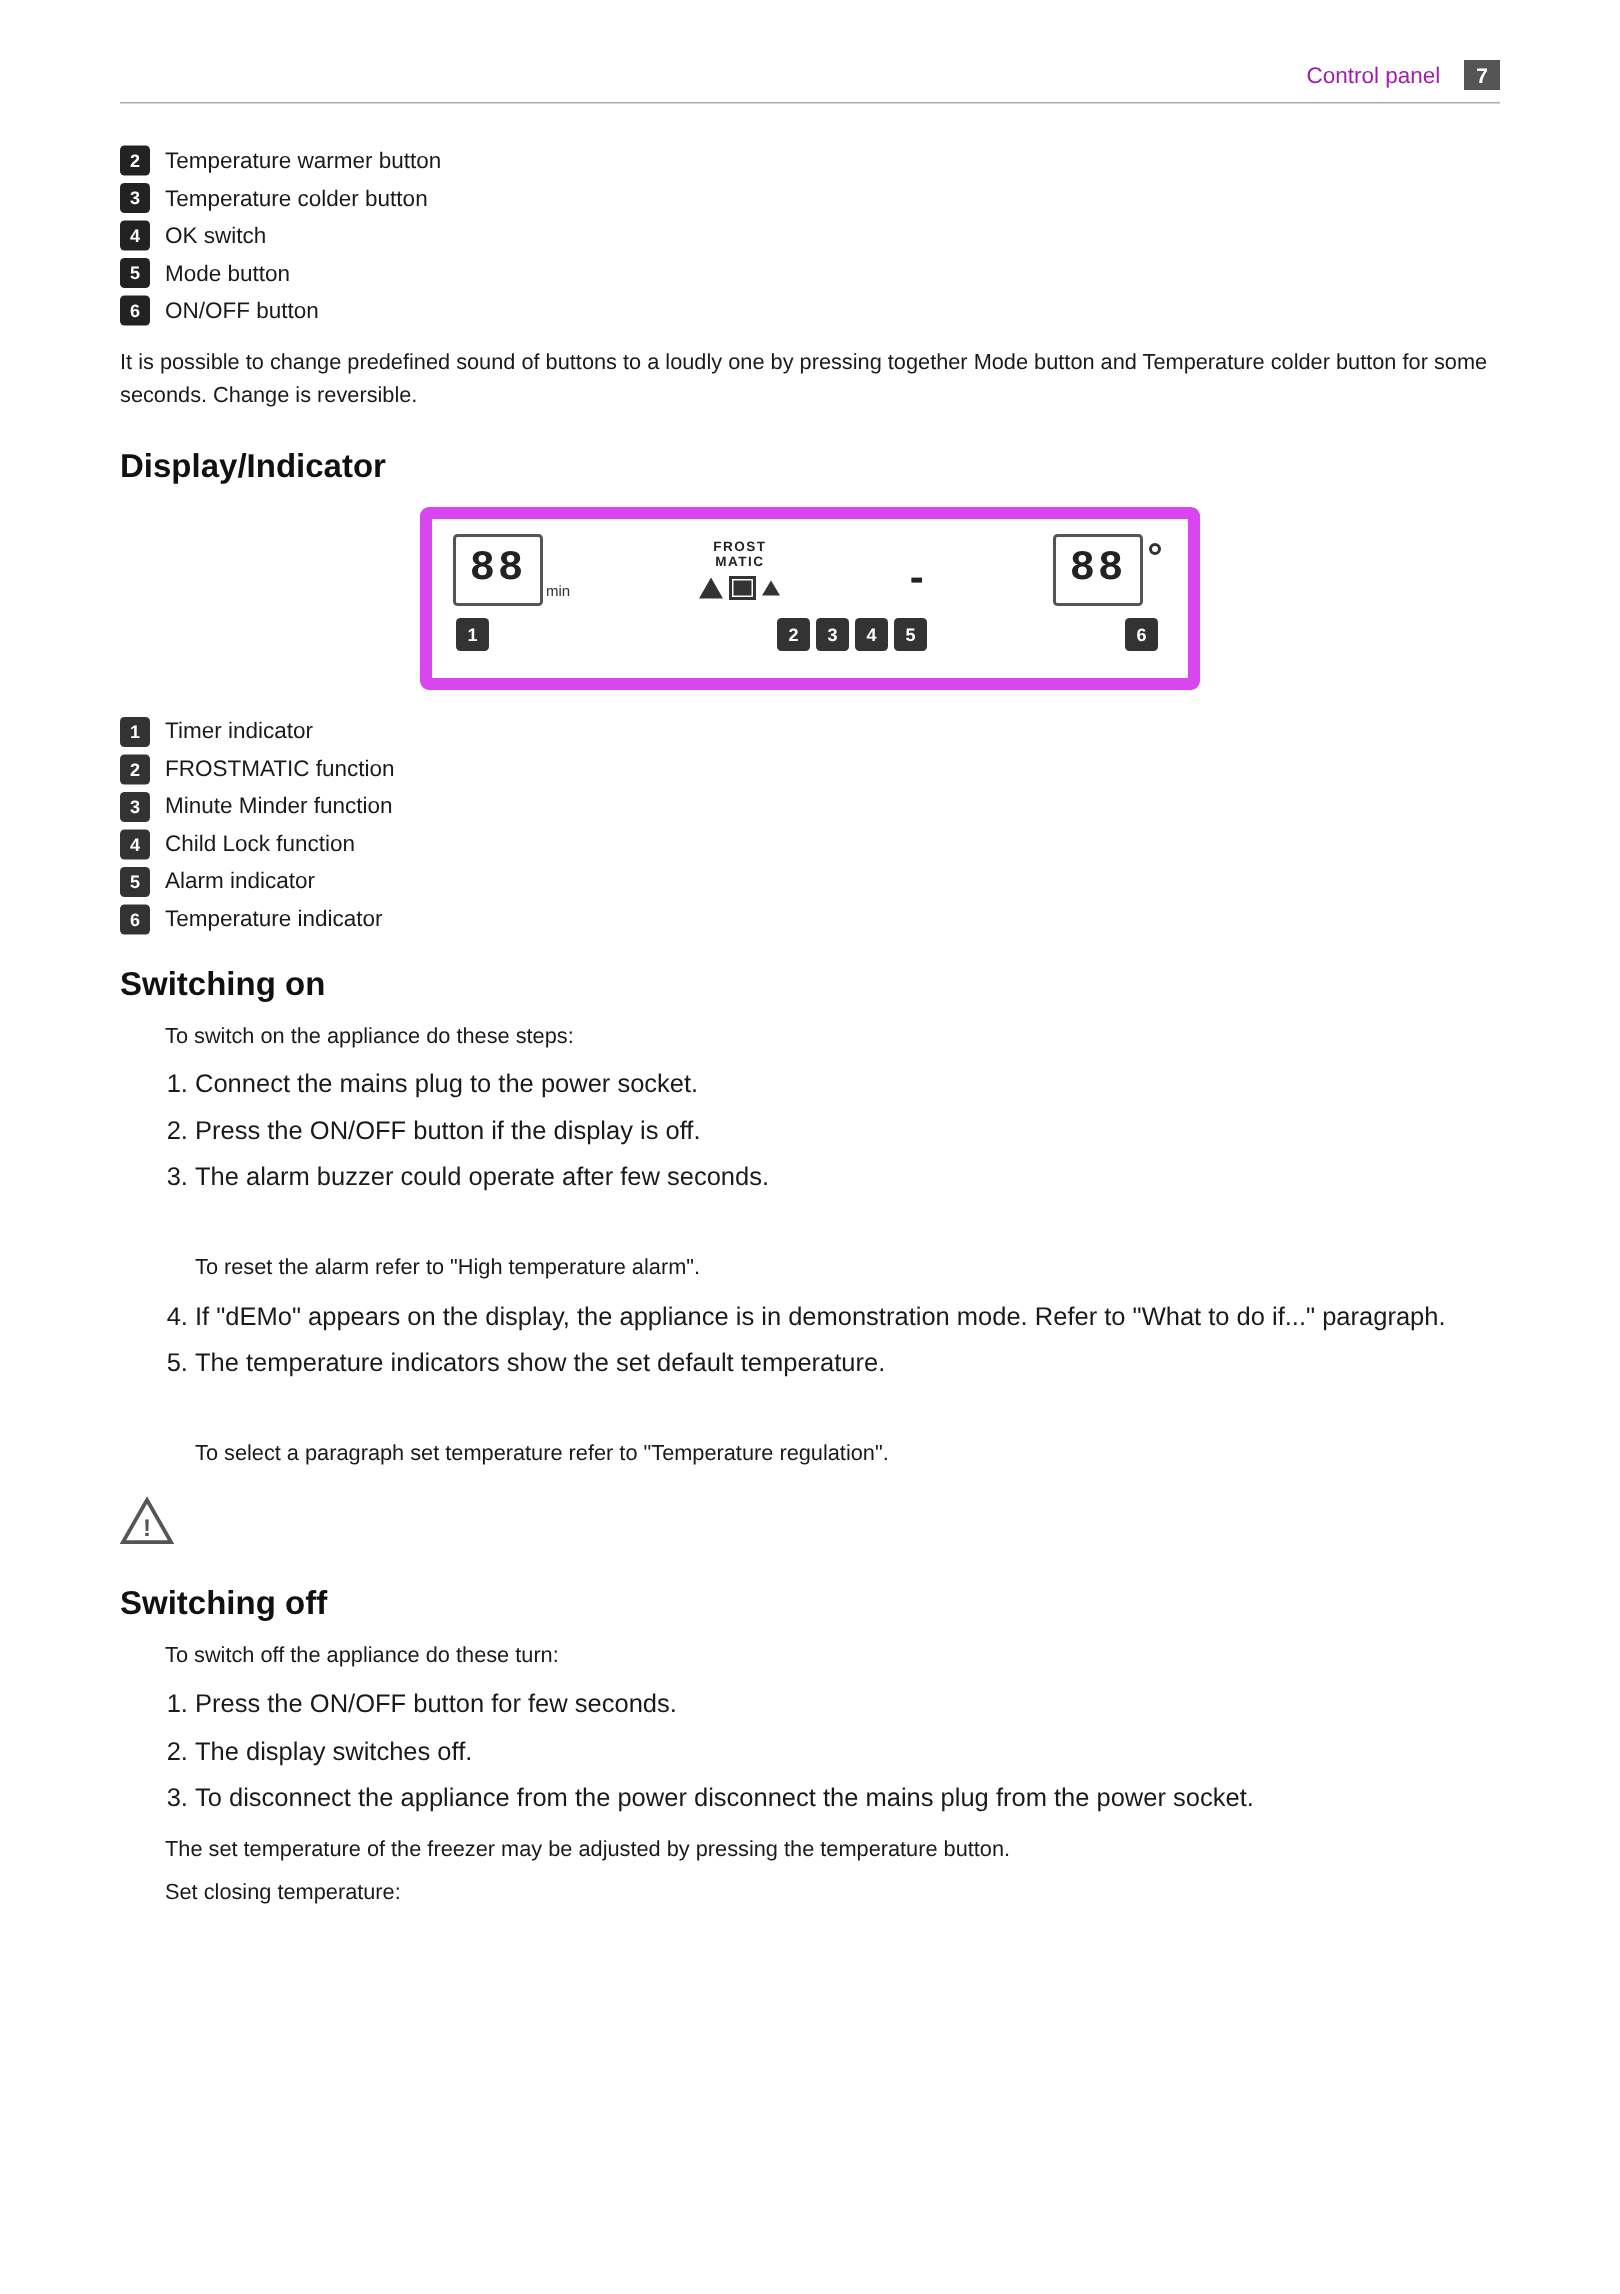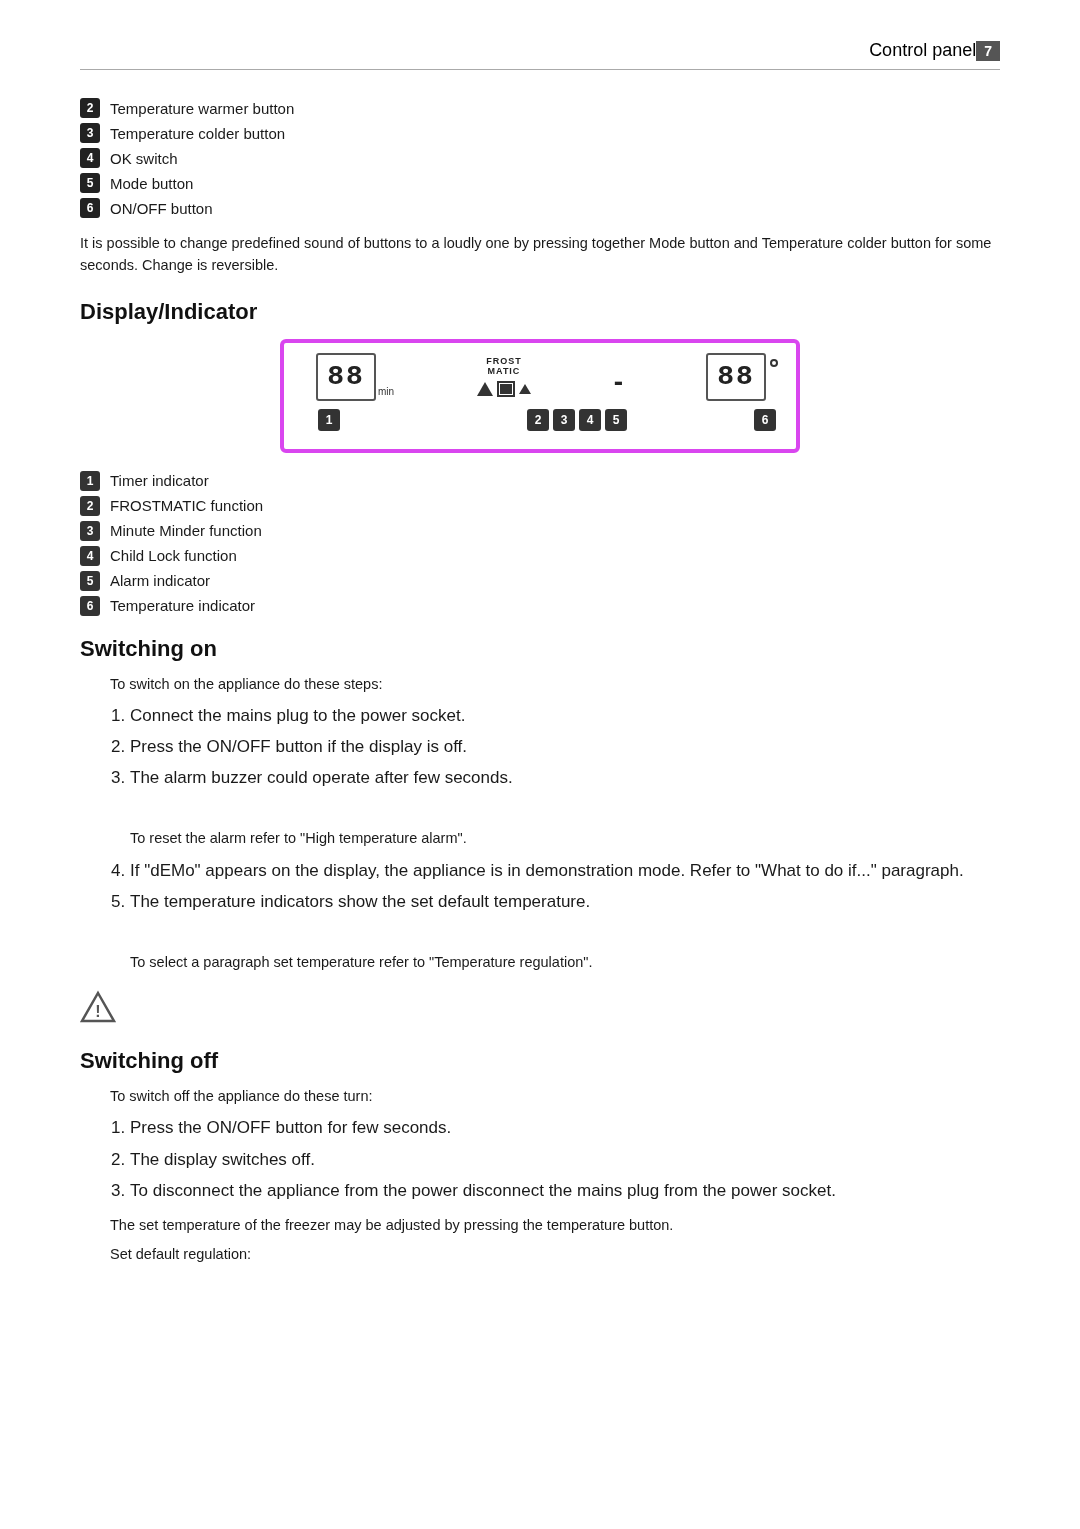--- a/index.html
+++ b/index.html
@@ -24,22 +24,23 @@
     
     .page-header {
       display: flex;
       justify-content: flex-end;
       align-items: center;
       border-bottom: 1px solid #aaa;
       padding-bottom: 8px;
       margin-bottom: 28px;
     }
     .page-header-title {
-      font-size: 18px;
-      color: #000000;
+      font-size: 15px;
+      color: #a21caf;
+      margin-right: 16px;
     }
     .page-number {
       background: #555;
       color: #fff;
       font-size: 14px;
       padding: 2px 8px;
       font-weight: bold;
     }
 
     
@@ -83,24 +84,24 @@
       color: #111;
     }
 
     
     .display-diagram-container {
       display: flex;
       justify-content: center;
       margin: 10px 0 18px 0;
     }
     .display-diagram {
-      border: 4px solid #d946ef;
+      border: 8px solid #d946ef;
       border-radius: 6px;
       background: #fff;
-      padding: 10px 18px 18px 32px;
+      padding: 10px 18px 18px 14px;
       position: relative;
       width: 520px;
     }
     .display-row {
       display: flex;
       align-items: center;
       justify-content: space-between;
       gap: 6px;
     }
     .seg-display {
@@ -386,16 +387,16 @@
     <p class="section-intro">To switch off the appliance do these turn:</p>
     <ol class="ordered-list">
       <li>Press the ON/OFF button for few seconds.</li>
       <li>The display switches off.</li>
       <li>To disconnect the appliance from the power disconnect the mains plug from the power socket.</li>
     </ol>
   </div>
 
   <div class="section-body">
     <p class="temp-reg-intro">The set temperature of the freezer may be adjusted by pressing the temperature button.</p>
-    <p class="temp-reg-intro">Set default regulation:</p>
+    <p class="temp-reg-intro">Set closing temperature:</p>
   </div>
 
 </div>
 
 </body></html>

